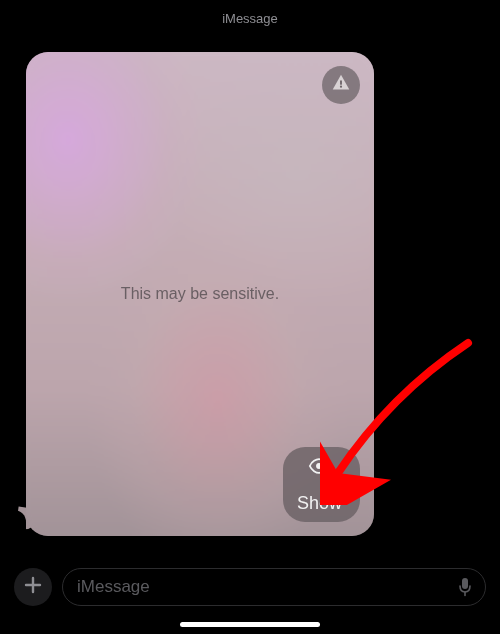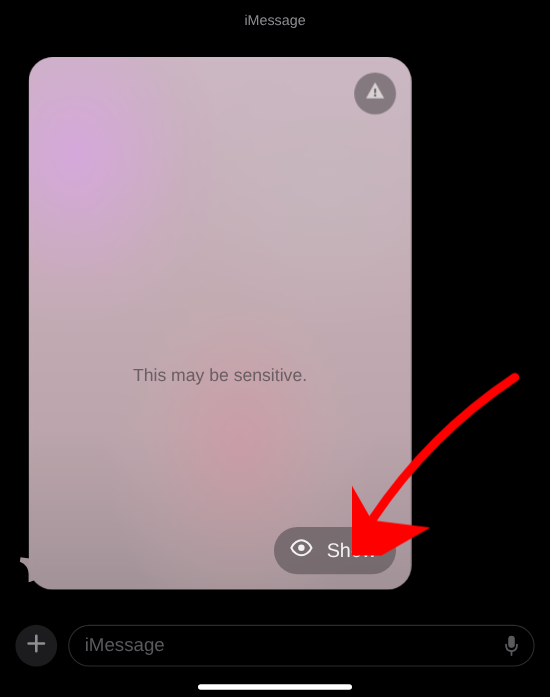--- a/index.html
+++ b/index.html
@@ -94,34 +94,34 @@
     .sensitive-text {
       position: absolute;
       top: 50%;
       left: 50%;
       transform: translate(-50%, -50%);
       color: rgba(90, 82, 86, 0.85);
       font-size: 16px;
       font-weight: 400;
       white-space: nowrap;
       z-index: 2;
-      margin-top: 48px;
     }
     .show-button {
       position: absolute;
       bottom: 14px;
       right: 14px;
       background: rgba(105, 95, 99, 0.78);
       border-radius: 22px;
       padding: 8px 18px 8px 14px;
       display: flex;
       align-items: center;
       gap: 12px;
       z-index: 2;
       cursor: pointer;
+      flex-direction: column;
     }
     .show-button svg {
       width: 22px;
       height: 22px;
     }
     .show-button-label {
       color: #f2f2f2;
       font-size: 18px;
       font-weight: 400;
     }

